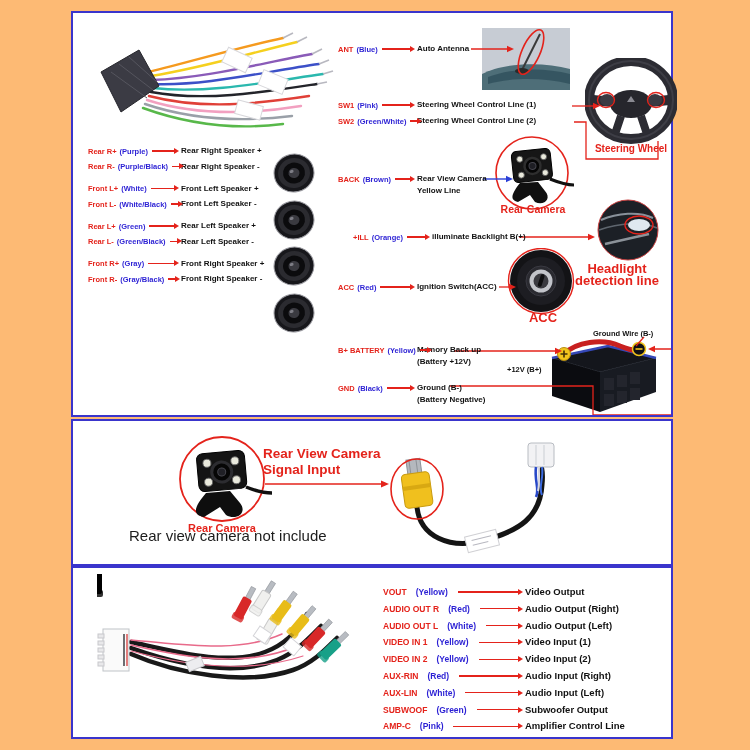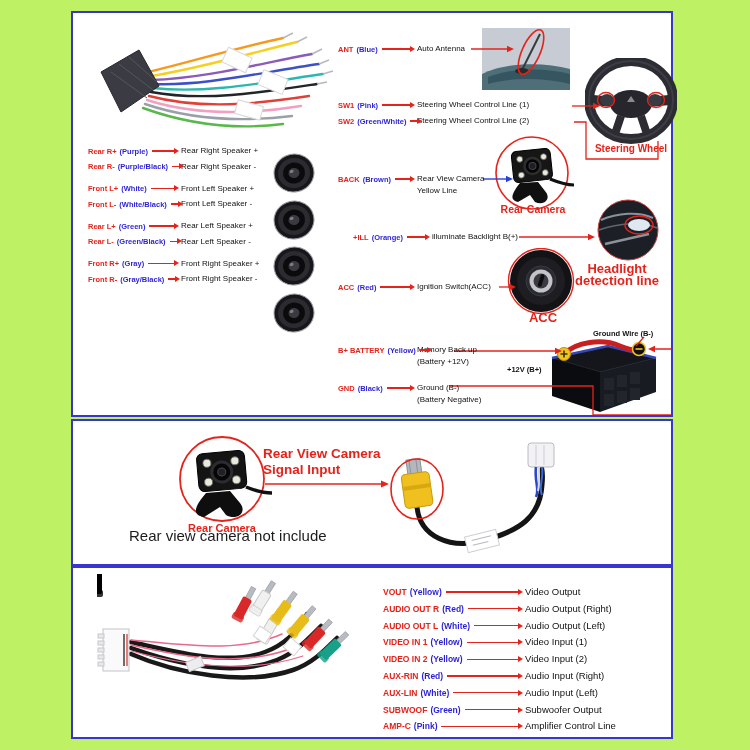--- a/index.html
+++ b/index.html
@@ -1,47 +1,47 @@
 <!DOCTYPE html>
 <html><head>
 <meta charset="utf-8">
 <style>
   html,body{margin:0;padding:0;background:#ffffff;}
-  .page{position:relative;width:750px;height:750px;background:#bef264;font-family:"Liberation Sans",sans-serif;overflow:hidden;}
+  .page{position:relative;width:750px;height:750px;background:#fdba74;font-family:"Liberation Sans",sans-serif;overflow:hidden;}
   .panel{position:absolute;border:2px solid #3a35cc;background:#ffffff;box-sizing:border-box;}
   .abs{position:absolute;}
   svg{display:block;}
   .overlay{position:absolute;left:0;top:0;pointer-events:none;z-index:5;}
 
   
   .rows{display:flex;flex-direction:column;position:absolute;z-index:6;}
   .wire-row{display:flex;align-items:flex-start;}
   .cell{display:flex;align-items:center;flex:none;height:12px;}
   .wire{color:#e4231b;font-weight:bold;white-space:nowrap;}
   .wcolor{color:#2a1fd4;font-weight:bold;white-space:nowrap;margin-left:3px;}
   .aline{flex:1;min-width:7px;height:1.3px;background:#e4231b;position:relative;margin:0 7px 0 4px;}
   .aline::after{content:"";position:absolute;right:-5px;top:-2.4px;width:0;height:0;
     border-left:5px solid #e4231b;border-top:3px solid transparent;border-bottom:3px solid transparent;}
-  .target{display:flex;flex-direction:column;color:#111;font-weight:normal;}
+  .target{display:flex;flex-direction:column;color:#111;font-weight:bold;}
   .t1,.t2{display:block;white-space:nowrap;line-height:12px;}
   .t2:empty{display:none;}
 
   .sz-top{gap:3.5px;}
   .sz-top .wire,.sz-top .wcolor{font-size:7.5px;}
   .sz-top .t1,.sz-top .t2{font-size:8px;}
   .gap4{gap:4px;}
   .gap14{gap:14px;}
   .grouped > .wire-row:nth-child(2n+3){margin-top:6.5px;}
   .w79 .cell{width:79px;}
   .w93 .cell{width:93px;}
 
   .sz-bot{gap:2.8px;}
   .sz-bot .wire,.sz-bot .wcolor{font-size:8.5px;}
   .sz-bot .t1{font-size:9.5px;line-height:14px;}
-  .sz-bot .cell{height:14px;width:142px;}
+  .sz-bot .cell{height:14px;width:142px;gap:6px;}
   .sz-bot .wire-row{min-height:13.8px;}
 
   .cap-red{color:#e4231b;font-weight:bold;text-align:center;z-index:6;}
   .lbl-blk{color:#111;font-weight:bold;z-index:6;white-space:nowrap;}
 </style>
 </head>
 <body>
 
 <div class="page">
 

